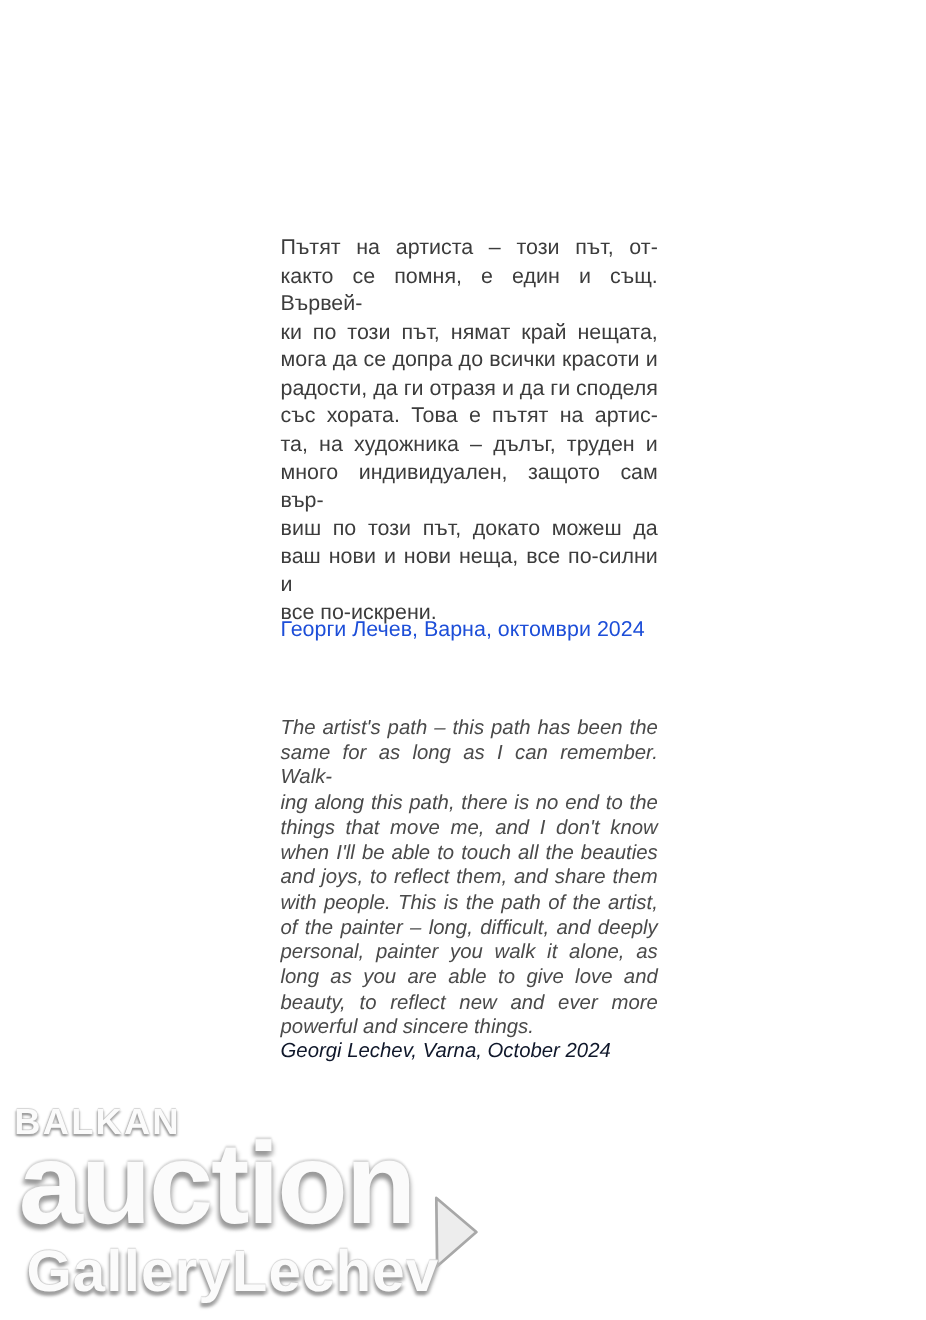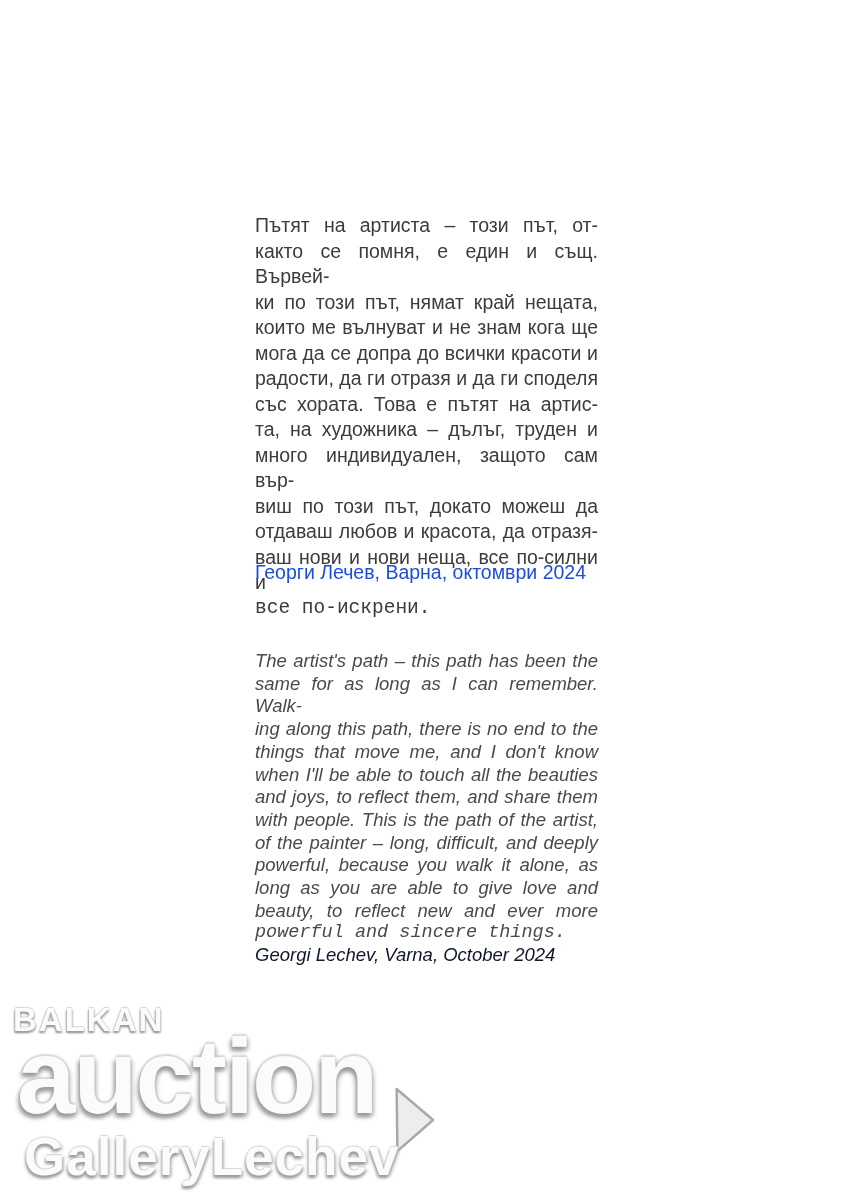--- a/index.html
+++ b/index.html
@@ -29,21 +29,20 @@
   }
   .quote-bg .line {
     text-align: justify;
     text-align-last: justify;
     white-space: normal;
   }
   .quote-bg .line.last,
   .quote-en .line.last {
     text-align: right;
     text-align-last: left;
-    font-family: Liberation Mono, monospace;
   }
   .attr-bg {
     position: absolute;
     left: 255px;
     top: 560px;
     width: 400px;
     color: #1d4ed8;
     font-size: 19.5px;
     line-height: 25px;
   }
@@ -112,44 +111,42 @@
 </style>
 </head>
 <body>
 
 <div class="page">
 
   <div class="quote-bg">
     <div class="line">Пътят на артиста – този път, от-</div>
     <div class="line">както се помня, е един и същ. Вървей-</div>
     <div class="line">ки по този път, нямат край нещата,</div>
-    <div class="line">които ме вълнуват и не знам кога ще</div>
     <div class="line">мога да се допра до всички красоти и</div>
     <div class="line">радости, да ги отразя и да ги споделя</div>
     <div class="line">със хората. Това е пътят на артис-</div>
     <div class="line">та, на художника – дълъг, труден и</div>
     <div class="line">много индивидуален, защото сам вър-</div>
     <div class="line">виш по този път, докато можеш да</div>
-    <div class="line">отдаваш любов и красота, да отразя-</div>
     <div class="line">ваш нови и нови неща, все по-силни и</div>
     <div class="line last">все по-искрени.</div>
   </div>
 
   <div class="attr-bg">Георги Лечев, Варна, октомври 2024</div>
 
   <div class="quote-en">
     <div class="line">The artist's path – this path has been the</div>
     <div class="line">same for as long as I can remember. Walk-</div>
     <div class="line">ing along this path, there is no end to the</div>
     <div class="line">things that move me, and I don't know</div>
     <div class="line">when I'll be able to touch all the beauties</div>
     <div class="line">and joys, to reflect them, and share them</div>
     <div class="line">with people. This is the path of the artist,</div>
     <div class="line">of the painter – long, difficult, and deeply</div>
-    <div class="line">powerful, because you walk it alone, as</div>
+    <div class="line">personal, painter you walk it alone, as</div>
     <div class="line">long as you are able to give love and</div>
     <div class="line">beauty, to reflect new and ever more</div>
     <div class="line last">powerful and sincere things.</div>
   </div>
 
   <div class="attr-en">Georgi Lechev, Varna, October 2024</div>
 
   <div class="wm-text wm-balkan">BALKAN</div>
   <div class="wm-text wm-auction">auction</div>
   <svg class="wm-arrow" viewBox="0 0 50 72">

